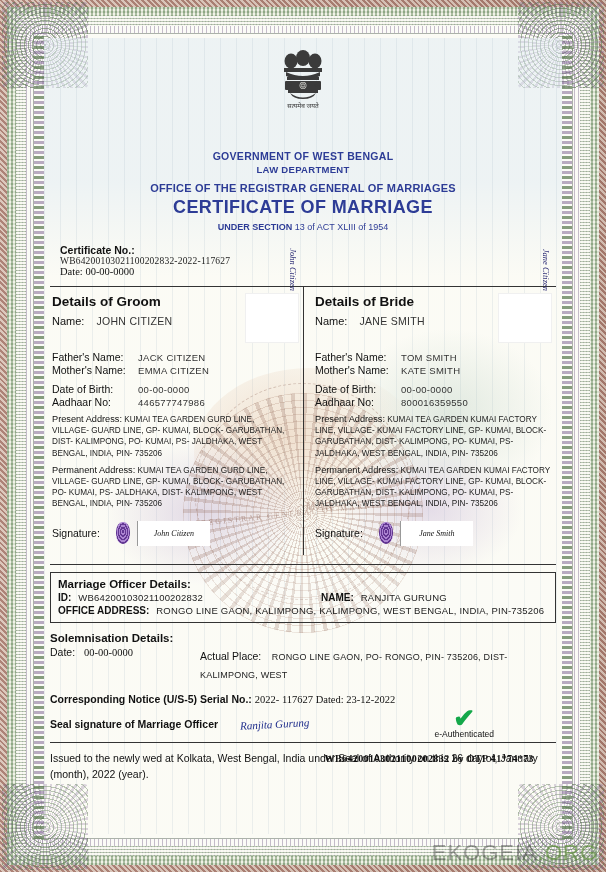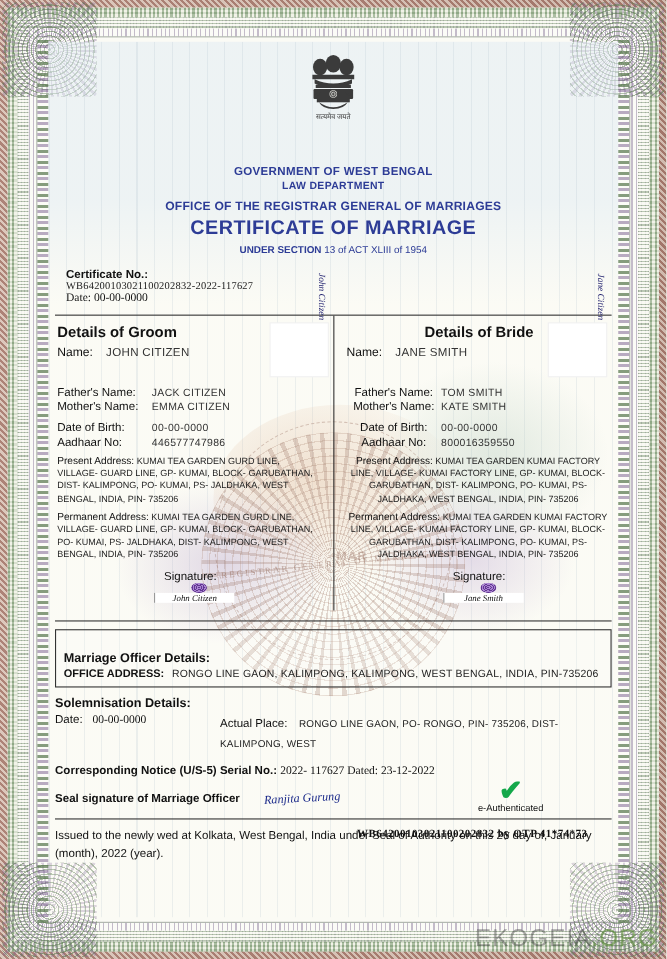--- a/index.html
+++ b/index.html
@@ -143,21 +143,21 @@
   .certrow .date{font-size:10.5px;color:#111;font-family:"Liberation Serif",serif;}
 
   .extract{font-size:10.5px;color:#111;margin:9px 2px 0 2px;line-height:1.45;}
 
   .rule{height:1px;background:#333;margin:9px 0 0 0;}
 
   
   .cols{display:flex;position:relative;}
   .col{width:50%;box-sizing:border-box;position:relative;}
   .col.left{padding-right:9px;}
-  .col.right{padding-left:10px;text-align:center;}
+  .col.right{padding-left:10px;}
   .vdiv{position:absolute;left:50%;top:0;bottom:0;width:1px;background:#333;}
 
   .coltitle{font-size:13.5px;font-weight:bold;color:#111;margin:7px 0 6px 2px;}
   .namerow{display:flex;align-items:baseline;margin:0 0 4px 2px;}
   .namerow .k{font-size:11px;color:#111;}
   .namerow .v{font-size:10.5px;color:#333;margin-left:12px;letter-spacing:.3px;}
 
   .photo{
     position:absolute;top:6px;right:4px;width:52px;height:48px;
     background:#fff;border:1px solid rgba(0,0,0,.06);
@@ -168,38 +168,38 @@
     transform:rotate(90deg);transform-origin:right top;white-space:nowrap;
   }
 
   .kv{display:flex;margin:0 0 1px 2px;align-items:baseline;}
   .kv .k{font-size:10.5px;color:#111;width:86px;flex:0 0 86px;}
   .kv .v{font-size:9.5px;color:#333;letter-spacing:.3px;}
 
   .addr{margin:5px 2px 0 2px;font-size:8.2px;color:#222;line-height:1.35;}
   .addr .k{font-size:9.2px;color:#111;}
 
-  .sigrow{display:flex;align-items:center;margin:9px 0 7px 2px;height:30px;flex-direction:column;}
+  .sigrow{display:flex;align-items:center;margin:9px 0 7px 2px;height:30px;}
   .sigrow .k{font-size:10.5px;color:#111;}
   .thumb{
     width:14px;height:22px;border-radius:45% 45% 48% 48%;margin-left:16px;
     background:
       repeating-radial-gradient(ellipse at 50% 45%, #5b2d8e 0 1px, #a77fd0 1px 2px);
     opacity:.95;
   }
   .sigbox{
     width:72px;height:25px;background:#fff;margin-left:7px;
     display:flex;align-items:center;justify-content:center;
     border-left:1px solid #999;
   }
   .sigbox span{font-family:"Liberation Serif",serif;font-style:italic;font-size:8px;color:#111;}
 
   
   .officer{
-    border:1px solid #333;margin:0 0 0 0;padding:20px 7px 6px 7px;
+    border:1px solid #333;margin:0 0 0 0;padding:5px 7px 6px 7px;
     background:rgba(255,255,255,.18);
   }
   .officer .t{font-size:11.5px;font-weight:bold;color:#111;margin-bottom:2px;}
   .officer .line{display:flex;align-items:baseline;font-size:9.5px;color:#222;margin-top:2px;}
   .officer .line b{font-size:10px;color:#111;}
   .officer .gap{flex:0 0 118px;}
   .officer .v{margin-left:7px;letter-spacing:.2px;}
 
   
   .solem{margin-top:9px;}
@@ -423,20 +423,27 @@
             </span>
           </div>
         </div>
       </div>
 
       <div class="rule" style="margin-bottom:7px"></div>
 
       <div class="officer">
         <div class="t">Marriage Officer Details:</div>
         <div class="line">
+          <b>ID:</b>
+          <span class="v">WB64200103021100202832</span>
+          <span class="gap"></span>
+          <b>NAME:</b>
+          <span class="v">RANJITA GURUNG</span>
+        </div>
+        <div class="line">
           <b>OFFICE ADDRESS:</b>
           <span class="v">RONGO LINE GAON,  KALIMPONG,  KALIMPONG,  WEST  BENGAL, INDIA, PIN-735206</span>
         </div>
       </div>
 
       <div class="solem">
         <div class="t">Solemnisation Details:</div>
         <div class="solem-grid">
           <div class="solem-left">
             <div class="d">

